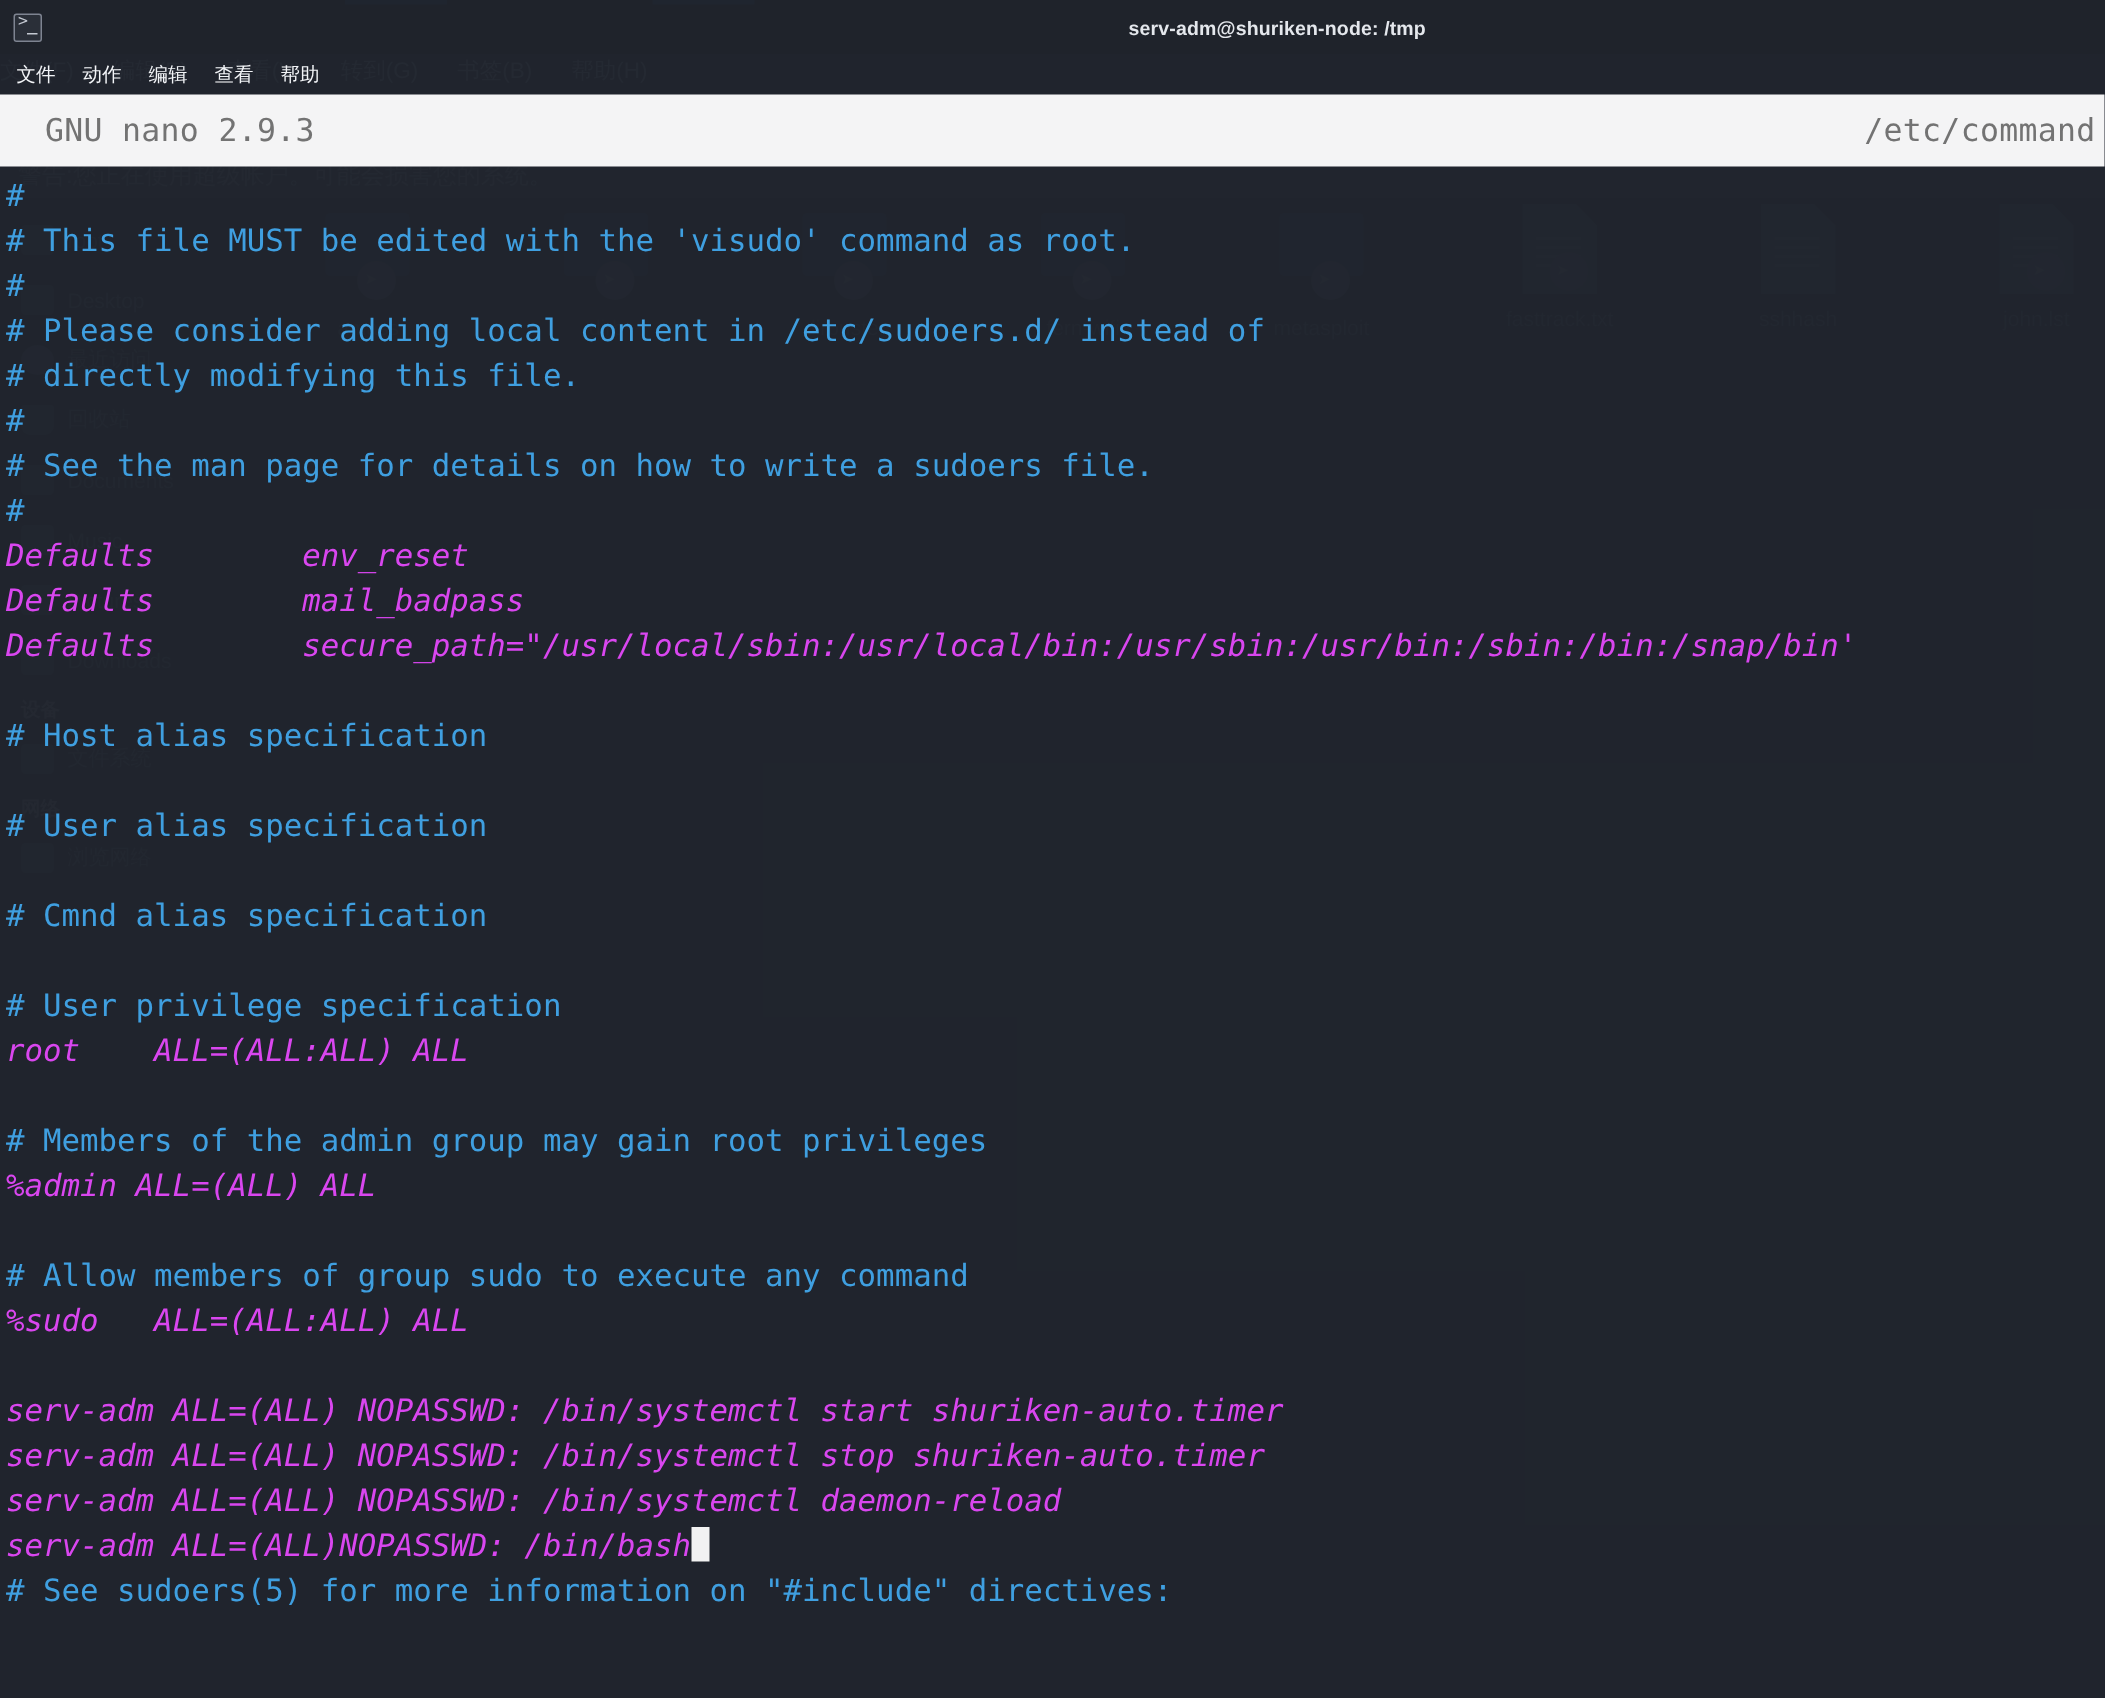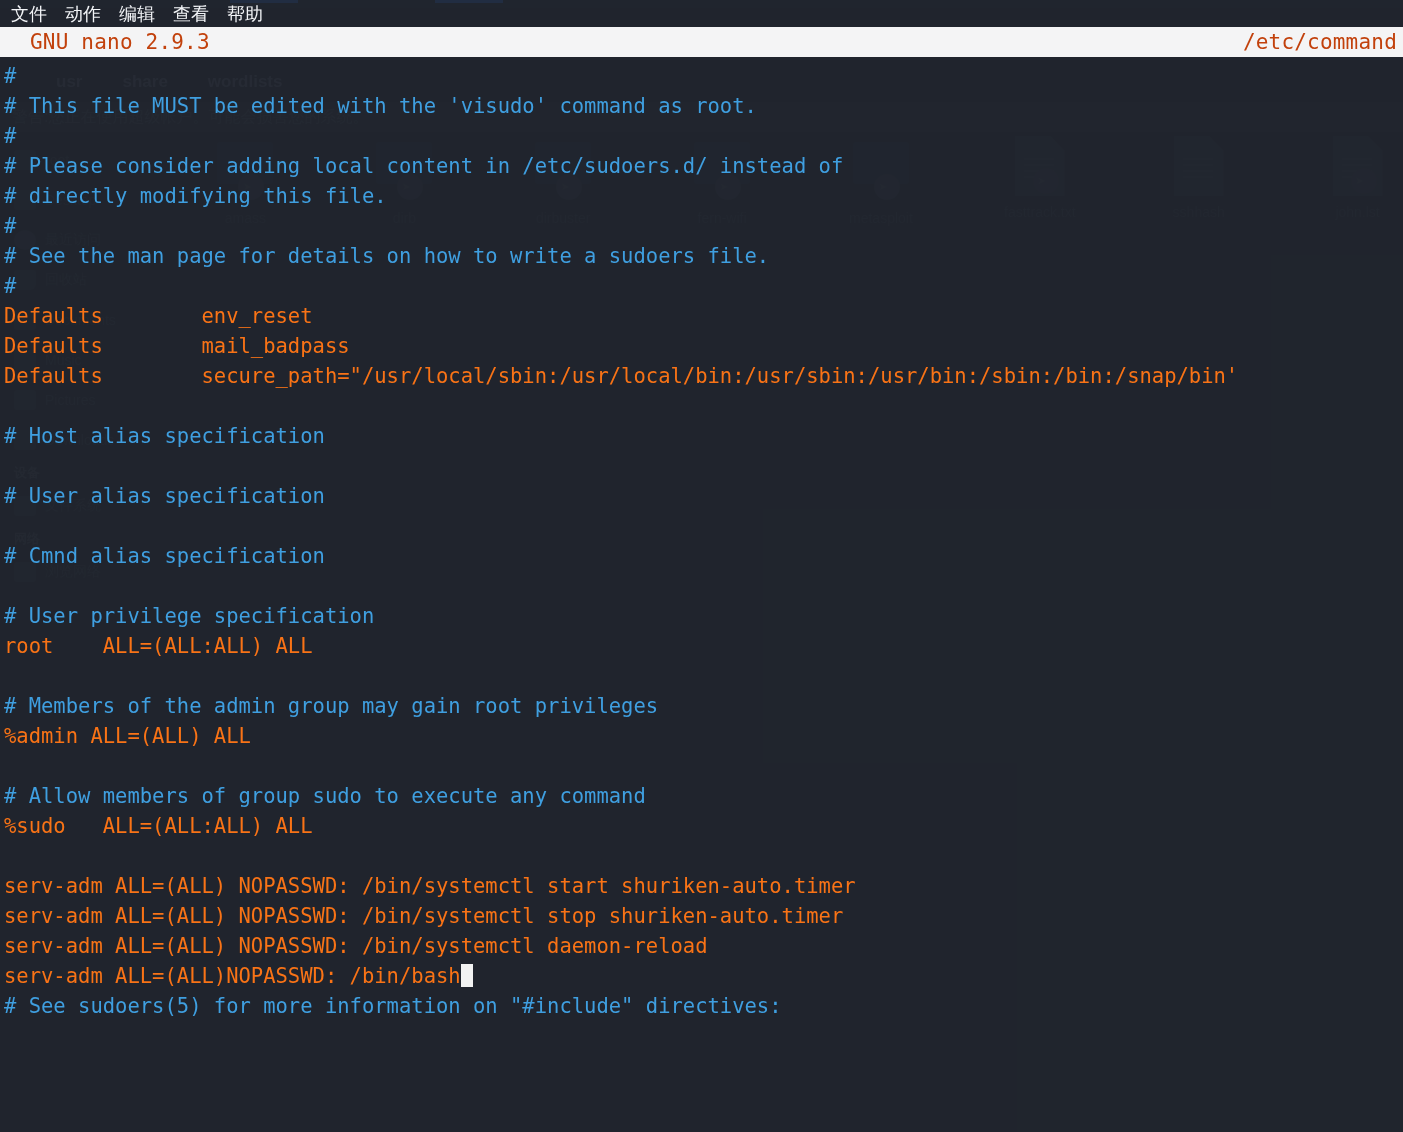--- a/index.html
+++ b/index.html
@@ -131,29 +131,29 @@
     position: absolute; left: 0; right: 0; text-align: center;
     font-family: "Liberation Sans", sans-serif;
     font-size: 13px; font-weight: bold; color: #e4e7ec;
     letter-spacing: 0.1px;
     padding-left: 300px;
   }
   #term-menubar {
     height: 27px; display: flex; align-items: center;
     padding-left: 11px;
     font-family: "Liberation Sans", sans-serif;
-    font-size: 18px; color: #f2f4f7;
+    font-size: 13px; color: #f2f4f7;
   }
   #term-menubar .mi { margin-right: 18px; cursor: default; }
 
   
   #nano-titlebar {
-    height: 30px;
+    height: 48px;
     background: #f4f4f5;
-    color: #c2410c;
+    color: #737373;
     display: flex; align-items: center;
     font-family: "DejaVu Sans Mono", monospace;
     font-size: 21px;
     padding: 0 4px 0 30px;
     white-space: nowrap;
     letter-spacing: 0.2px;
   }
   #nano-version { flex: none; }
   #nano-filename { margin-left: auto; flex: none; padding-right: 2px; }
 
@@ -162,21 +162,21 @@
     padding: 4px 0 0 4px;
     font-family: "DejaVu Sans Mono", monospace;
     font-size: 20.5px;
     line-height: 30px;
     white-space: pre;
     overflow: hidden;
     height: 1035px;
   }
   .ln { height: 30px; white-space: pre; }
   .ln.comment { color: #3f9fe0; }
-  .ln.plain   { color: #f97316; }
+  .ln.plain   { color: #d946ef; font-style: italic; }
   .ln.blank   { color: transparent; }
 
   .cursor-block {
     display: inline-block;
     width: 12px; height: 23px;
     background: #f2f2f2;
     vertical-align: -4px;
   }
 </style>
 </head>
@@ -294,20 +294,24 @@
           <div class="doc"></div>
           <div class="arrow"></div>
         </div>
         <div class="lbl">john.lst</div>
       </div>
     </div>
 </div>
 
 <div id="term-window">
 
+  <div id="term-titlebar">
+    <div id="term-app-icon"></div>
+    <div id="term-title">serv-adm@shuriken-node: /tmp</div>
+  </div>
 
   <div id="term-menubar">
       <span class="mi">文件</span>
       <span class="mi">动作</span>
       <span class="mi">编辑</span>
       <span class="mi">查看</span>
       <span class="mi">帮助</span>
     </div>
 
   <div id="nano-titlebar">

